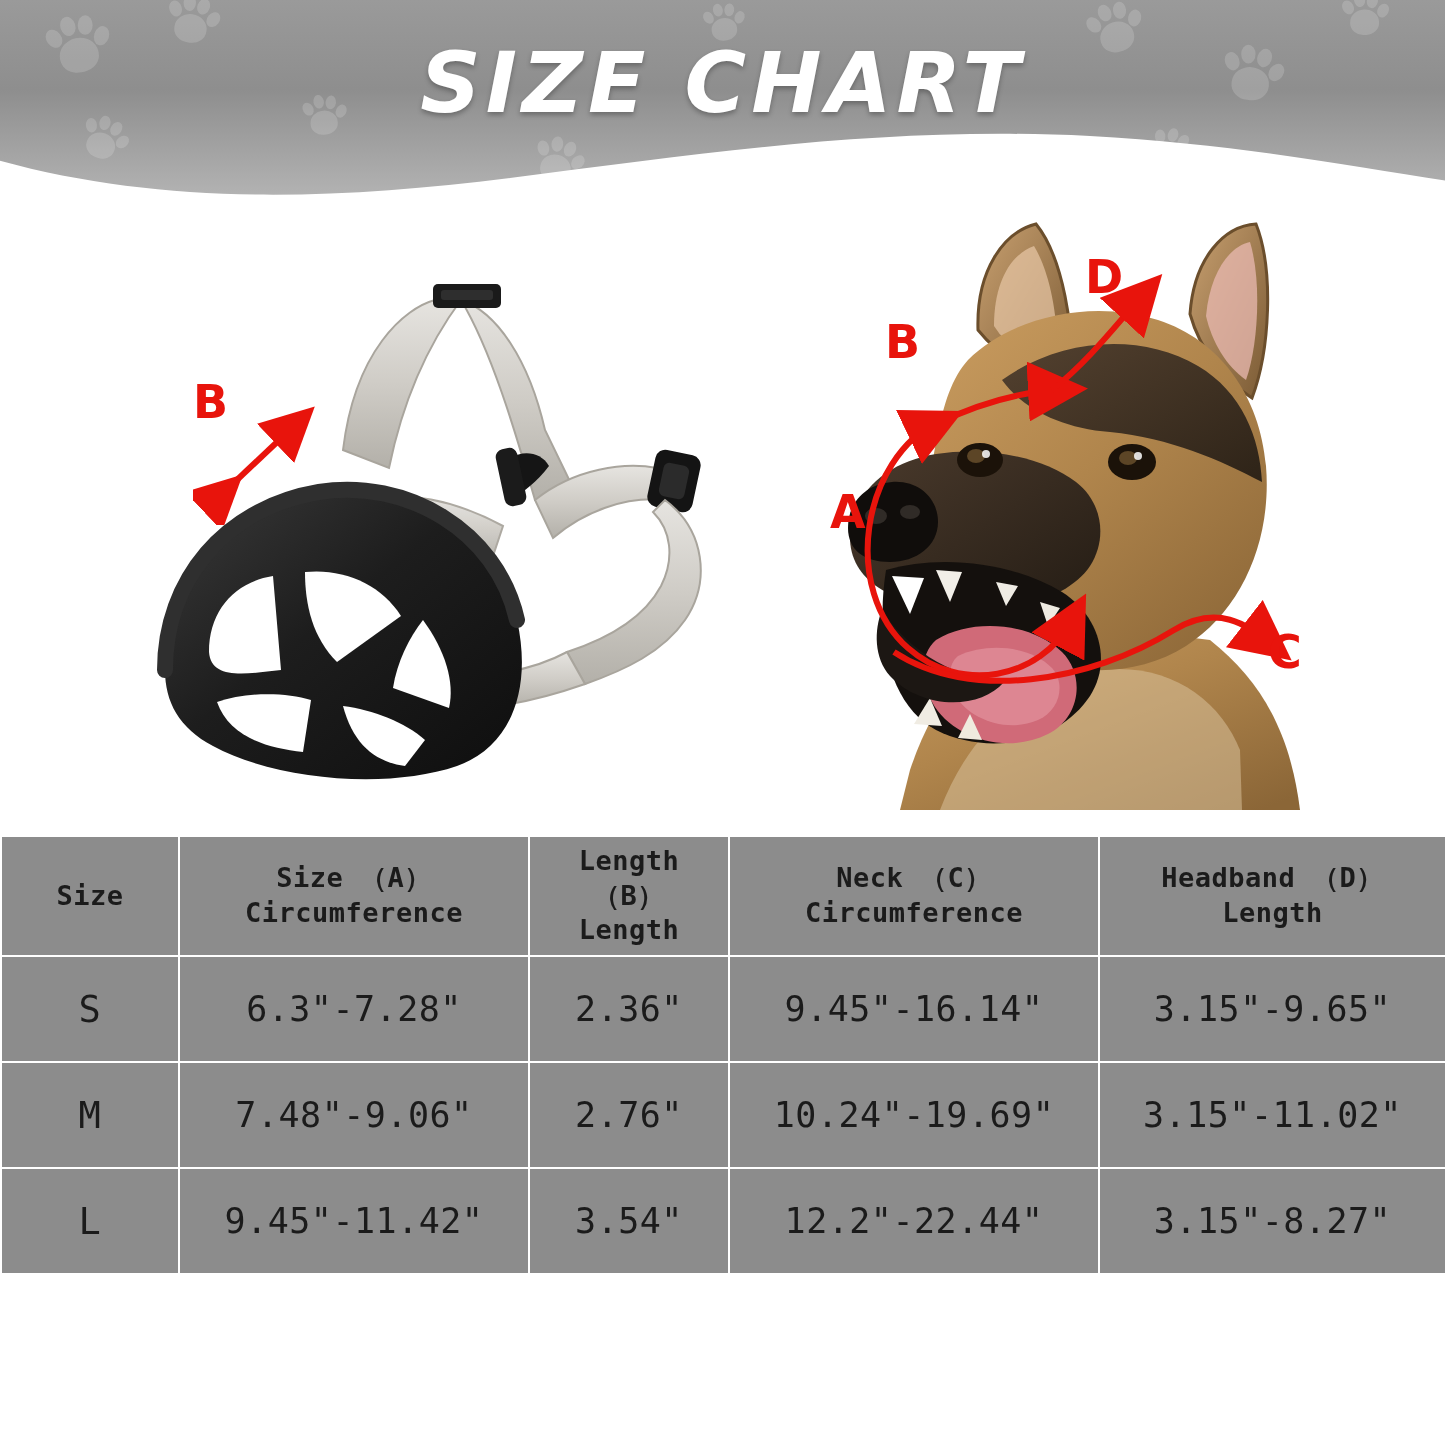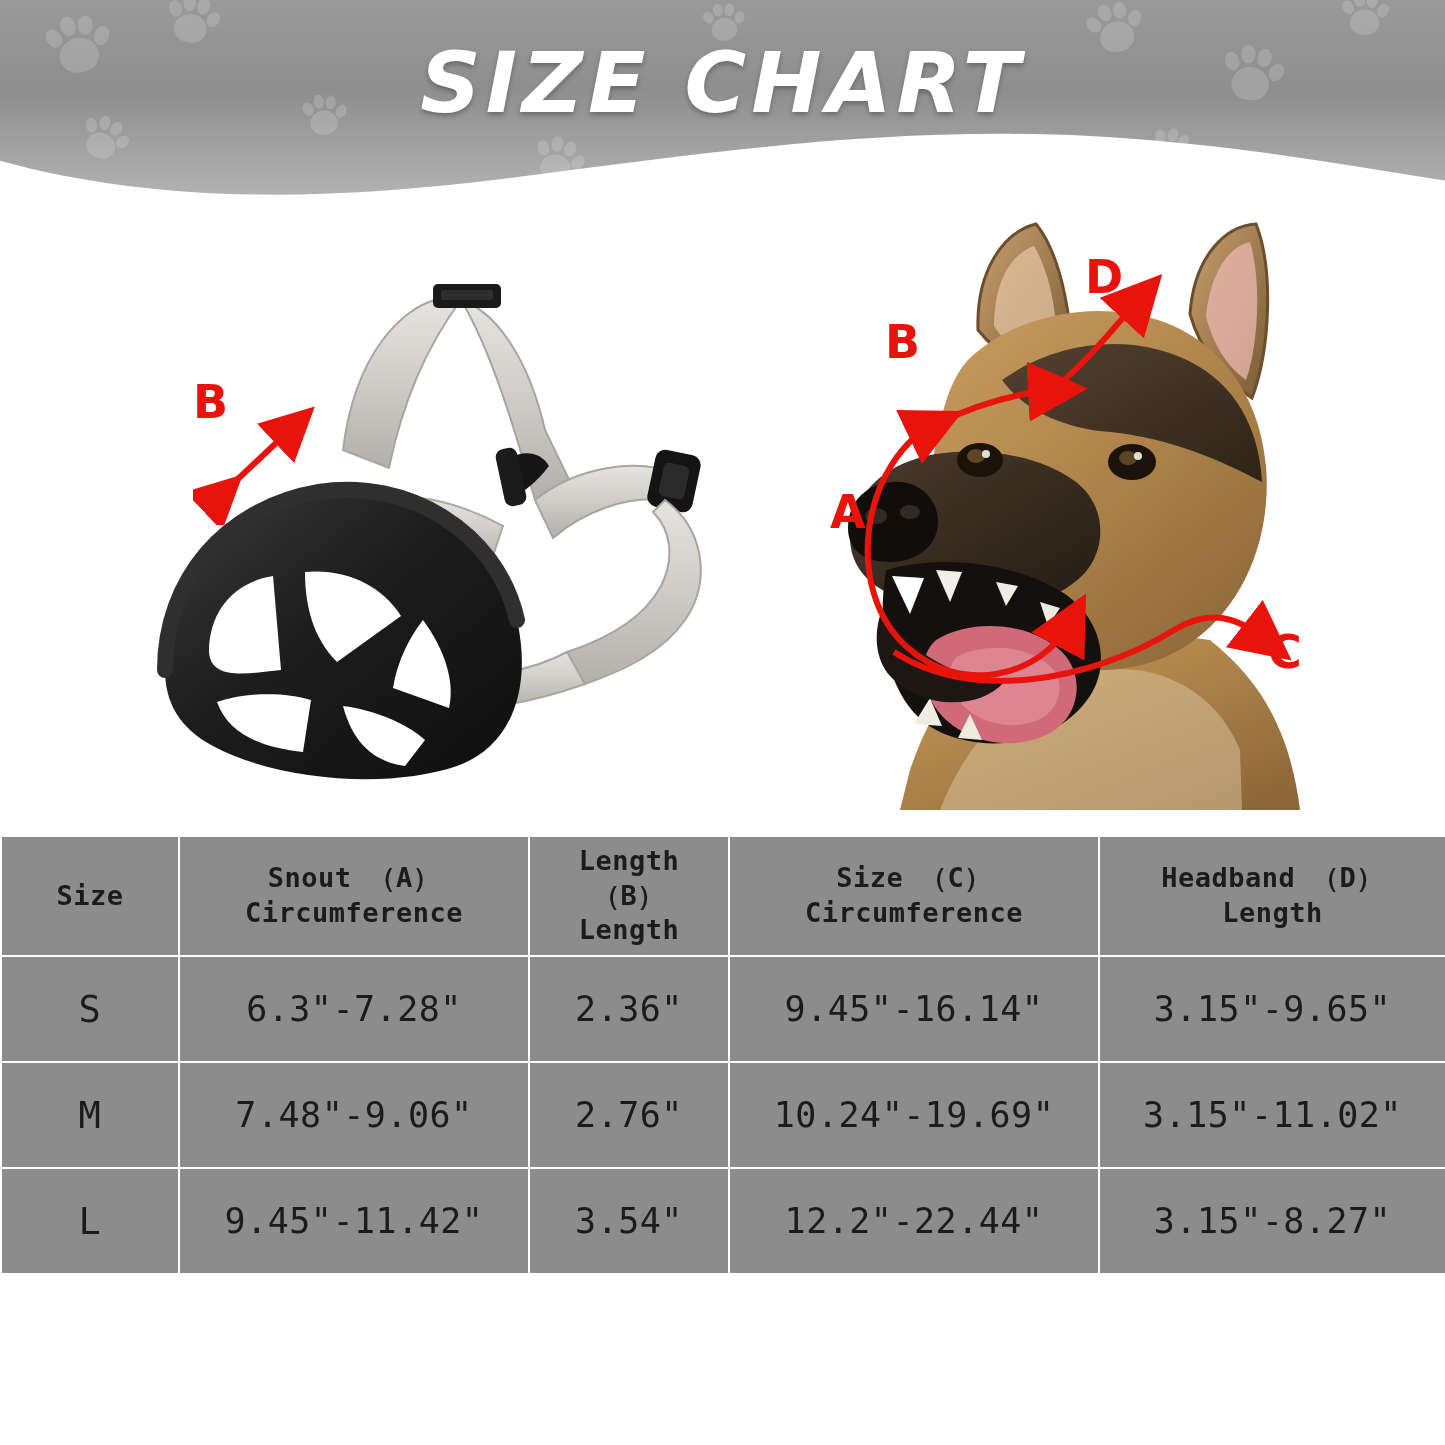--- a/index.html
+++ b/index.html
@@ -382,29 +382,29 @@
         <col class="c-neck">
         <col class="c-head">
     </colgroup>
     <thead>
       <tr>
         <th>
           <div>Size</div>
           <div></div>
         </th>
         <th>
-          <div>Snout （A）</div>
+          <div>Size （A）</div>
           <div>Circumference</div>
         </th>
         <th>
           <div>Length （B）</div>
           <div>Length</div>
         </th>
         <th>
-          <div>Size （C）</div>
+          <div>Neck （C）</div>
           <div>Circumference</div>
         </th>
         <th>
           <div>Headband （D）</div>
           <div>Length</div>
         </th>
       </tr>
     </thead>
     <tbody>
       <tr>

